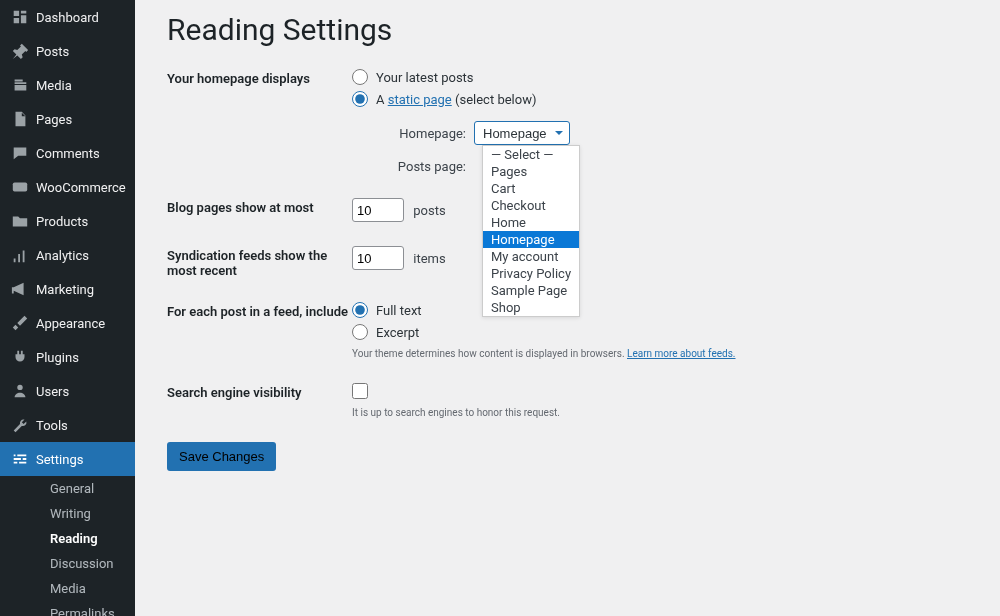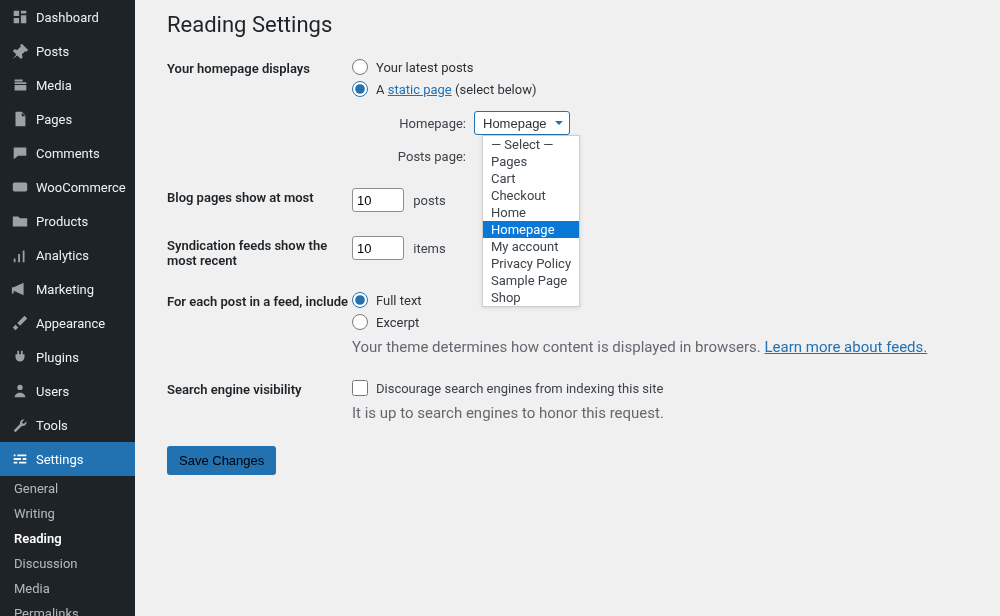--- a/index.html
+++ b/index.html
@@ -4,41 +4,41 @@
 <style>
 * { margin: 0; padding: 0; box-sizing: border-box; }
 body { font-family: -apple-system, BlinkMacSystemFont, "Segoe UI", Roboto, sans-serif; font-size: 13px; color: #3c434a; background: #f0f0f1; width: 1000px; height: 616px; overflow: hidden; }
 .wrap { display: flex; height: 100%; gap: 12px; }
 .sidebar { width: 135px; background: #1d2327; color: #f0f0f1; flex-shrink: 0; }
 .menu-item { display: flex; align-items: center; padding: 7px 8px 7px 10px; cursor: pointer; color: #f0f0f1; font-size: 13px; }
 .menu-item .icon { width: 20px; height: 20px; margin-right: 6px; display: flex; align-items: center; justify-content: center; fill: rgba(240,246,252,0.6); }
 .menu-item.active { background: #2271b1; color: #fff; position: relative; }
 .menu-item.active .icon { fill: #fff; }
 .menu-item.active::after { content: ''; position: absolute; right: -8px; top: 50%; transform: translateY(-50%); border: 8px solid transparent; border-right-color: #f0f0f1; }
-.sub-item { padding: 5px 8px 5px 14px; cursor: pointer; color: rgba(240,246,252,0.7); font-size: 13px; }
+.sub-item { padding: 5px 8px 5px 14px; cursor: pointer; color: rgba(240,246,252,0.7); font-size: 13px; margin-left: 36px; }
 .sub-item.active { color: #fff; font-weight: 600; }
 .main { flex: 1; padding: 12px 20px; overflow-y: auto; }
-h1 { font-size: 22px; font-weight: 400; color: #1d2327; margin-bottom: 22px; }
+h1 { font-size: 30px; font-weight: 400; color: #1d2327; margin-bottom: 22px; }
 .form-row { display: flex; margin-bottom: 24px; }
 .form-row .label { width: 185px; font-weight: 600; color: #1d2327; font-size: 13px; padding-top: 2px; }
 .form-row .field { flex: 1; }
 .radio-line { display: flex; align-items: center; margin-bottom: 6px; font-size: 13px; color: #2c3338; }
 .radio-line input[type=radio] { width: 16px; height: 16px; margin-right: 8px; accent-color: #2271b1; }
 .link { color: #2271b1; text-decoration: underline; cursor: pointer; }
 .subfield { display: flex; align-items: center; margin-top: 14px; margin-left: 24px; }
 .subfield .slabel { width: 90px; text-align: right; margin-right: 8px; font-size: 13px; }
 .select-wrap { position: relative; }
 select { border: 1px solid #2271b1; border-radius: 3px; padding: 2px 22px 2px 8px; font-size: 13px; background: #fff; min-width: 95px; appearance: none; color: #2c3338; height: 24px; cursor: pointer; }
 .select-arrow { position: absolute; right: 6px; top: 50%; transform: translateY(-50%); pointer-events: none; fill: #2271b1; }
 .dropdown { position: absolute; top: 24px; left: 8px; background: #fff; border: 1px solid #ccc; min-width: 95px; box-shadow: 0 1px 4px rgba(0,0,0,0.1); z-index: 10; }
 .dropdown .opt { padding: 1px 8px; font-size: 13px; cursor: pointer; white-space: nowrap; }
 .dropdown .opt.sel { background: #0a78d6; color: #fff; }
 input[type=number] { width: 52px; border: 1px solid #8c8f94; border-radius: 3px; padding: 2px 4px; font-size: 13px; height: 24px; }
 .inline-text { margin-left: 6px; font-size: 13px; }
-.desc { color: #646970; font-size: 15px; margin-top: 8px; }
+.desc { color: #646970; font-size: 10px; margin-top: 8px; }
 .check-line { display: flex; align-items: center; font-size: 13px; }
 .check-line input[type=checkbox] { width: 16px; height: 16px; margin-right: 8px; }
 .btn { background: #2271b1; color: #000000; border: none; border-radius: 3px; padding: 7px 12px; font-size: 13px; cursor: pointer; }
 svg { display: block; }
 </style>
 </head>
 <body>
 
 <div class="wrap">
   <div class="sidebar">
@@ -238,21 +238,20 @@
           <span>Your theme determines how content is displayed in browsers. </span><span class="link">Learn more about feeds.</span>
         </div>
       </div>
     </div>
 
     <div class="form-row">
       <div class="label">Search engine visibility</div>
       <div class="field">
         <label class="check-line">
           <input type="checkbox" style="">
-          <span>Discourage search engines from indexing this site</span>
         </label>
         <div class="desc">It is up to search engines to honor this request.</div>
       </div>
     </div>
 
     <button class="btn">Save Changes</button>
   </div>
 </div>
 
 </body></html>

